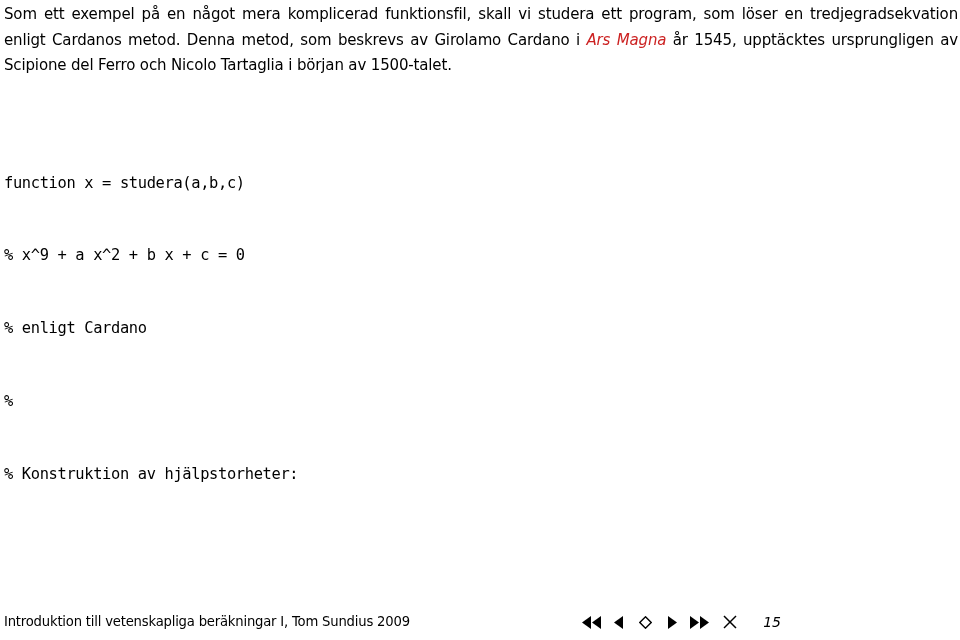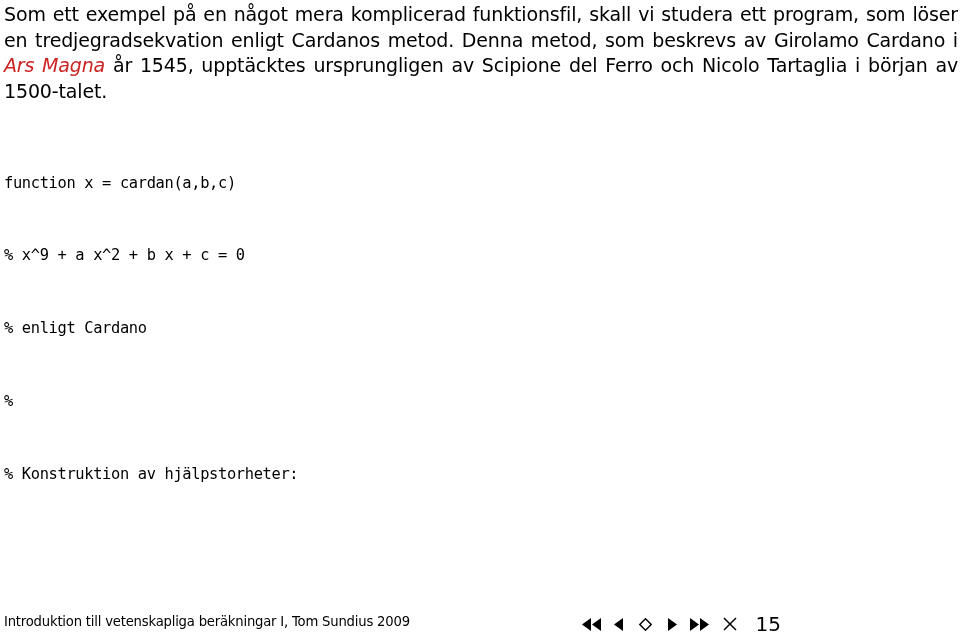--- a/index.html
+++ b/index.html
@@ -16,21 +16,21 @@
     color: #000000;
   }
 
   
   #intro {
     position: absolute;
     left: 4px;
     top: 2px;
     width: 954px;
     font-family: "DejaVu Sans", sans-serif;
-    font-size: 19px;
+    font-size: 15px;
     line-height: 25.5px;
     text-align: justify;
     text-justify: inter-word;
     color: #000000;
     letter-spacing: -0.15px;
   }
   #intro .para {
     margin: 0;
   }
   .emph-red {
@@ -96,33 +96,34 @@
   }
   #footer-nav .closebtn {
     width: 34px;
   }
   #page-num {
     display: inline-flex;
     align-items: center;
     justify-content: flex-end;
     width: 34px;
     font-family: "DejaVu Sans", sans-serif;
-    font-size: 20px;
+    font-size: 14px;
     color: #000000;
+    font-style: italic;
   }
 </style>
 </head>
 <body>
 
 <div id="intro">
   <p class="para"><span>Som ett exempel på en något mera komplicerad funktionsfil, skall vi studera ett program, som löser en tredjegradsekvation enligt Cardanos metod. Denna metod, som beskrevs av Girolamo Cardano i </span><span class="emph-red">Ars Magna</span><span> år 1545, upptäcktes ursprungligen av Scipione del Ferro och Nicolo Tartaglia i början av 1500-talet.</span></p>
 </div>
 
 <div id="code">
-  <div class="cline">function x = cardan(a,b,c)</div>
+  <div class="cline">function x = studera(a,b,c)</div>
   <div class="cline">% x^9 + a x^2 + b x + c = 0</div>
   <div class="cline">% enligt Cardano</div>
   <div class="cline">%</div>
   <div class="cline">% Konstruktion av hjälpstorheter:</div>
   
   
   
   
   
   

